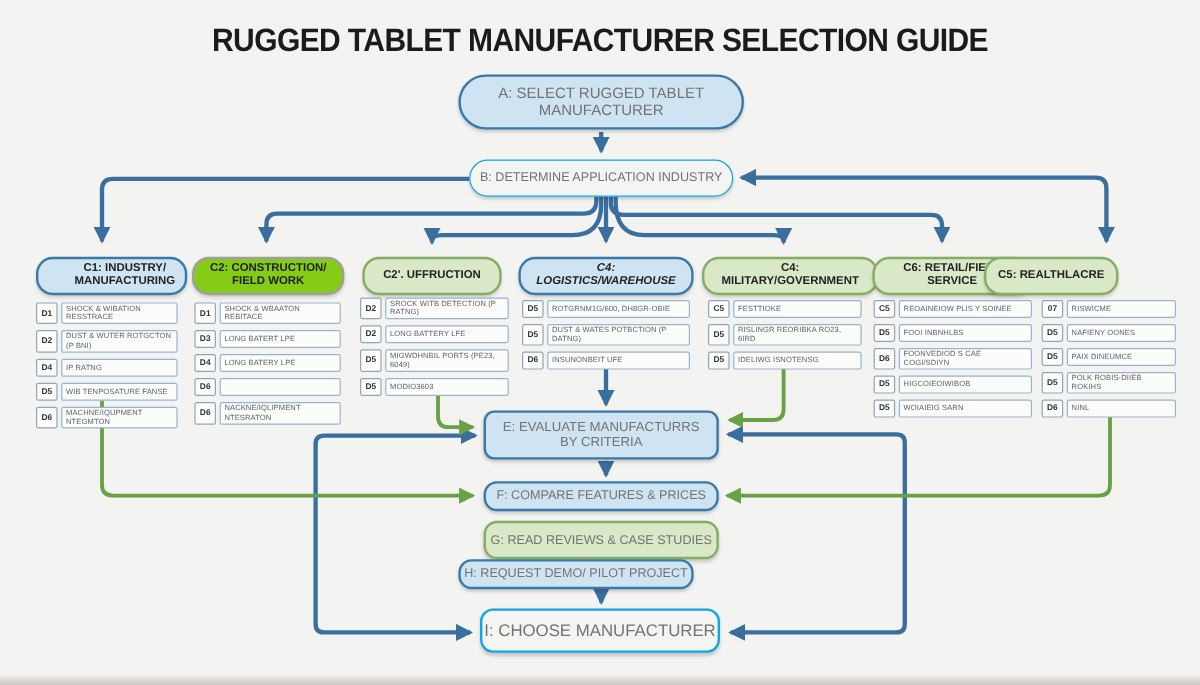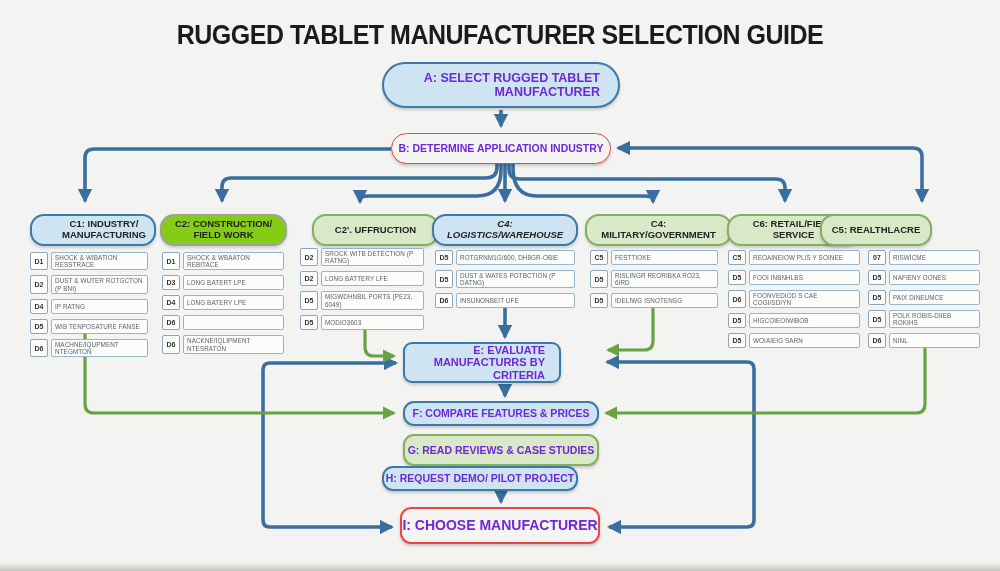--- a/index.html
+++ b/index.html
@@ -5,41 +5,41 @@
   html,body{margin:0;padding:0;background:#e8e8e6;font-family:"Liberation Sans",sans-serif;}
   .stage{position:relative;width:1000px;height:571px;background:#f3f3f1;overflow:hidden;margin:0 auto;}
   .stage::after{content:"";position:absolute;left:0;right:0;bottom:0;height:9px;
     background:linear-gradient(#f3f3f1,#c9c6c0);pointer-events:none;}
   .title{position:absolute;left:0;top:20px;width:100%;text-align:center;
     font-size:25px;font-weight:bold;letter-spacing:-0.5px;color:#1b1b1b;margin:0;
     transform:scaleY(1.08);}
   .wires{position:absolute;left:0;top:0;width:1000px;height:571px;}
 
   .node{position:absolute;display:flex;align-items:center;justify-content:center;
-    text-align:right;font-weight:bold;color:#6d28d9;
+    text-align:center;font-weight:normal;color:#737373;
     box-shadow:0 2px 3px rgba(0,0,0,.18);box-sizing:border-box;line-height:1.15;}
   .blue{background:#cfe4f2;border:2px solid #3b79a8;}
   .green{background:#d9e8c6;border:2px solid #85ad63;}
   .gray{background:#84cc16;border:2px solid #9f9f9d;}
-  .white{background:#f4f4f2;border:2px solid #ef4444;}
+  .white{background:#f4f4f2;border:2px solid #0ea5e9;}
 
   .node-a{left:382px;top:62px;width:238px;height:46px;border-radius:23px;font-size:12.5px;border-width:2.5px;padding:0 18px;}
   .node-b{left:391px;top:133px;width:220px;height:31px;border-radius:16px;font-size:10.5px;border-width:1.5px;}
-  .node-e{left:403px;top:342px;width:158px;height:41px;border-radius:9px;font-size:11px;padding:0 14px;}
+  .node-e{left:403px;top:342px;width:196px;height:41px;border-radius:9px;font-size:11px;padding:0 14px;}
   .node-f{left:403px;top:401px;width:196px;height:25px;border-radius:11px;font-size:10.5px;}
   .node-g{left:403px;top:434px;width:196px;height:32px;border-radius:11px;font-size:10.5px;}
   .node-h{left:382px;top:466px;width:196px;height:25px;border-radius:11px;font-size:10.5px;}
   .node-i{left:400px;top:507px;width:200px;height:37px;border-radius:11px;font-size:14px;}
 
   .cat{position:absolute;top:214px;height:32px;display:flex;align-items:center;justify-content:center;
     text-align:center;font-weight:bold;font-size:9.5px;color:#222;border-radius:14px;
     box-shadow:0 2px 3px rgba(0,0,0,.16);box-sizing:border-box;line-height:1.15;padding:0 6px;}
   .cat-1{left:30px;width:126px;padding-left:28px;}
   .cat-2{left:160px;width:127px;}
-  .cat-3{left:312px;width:127px;}
+  .cat-3{left:302px;width:116px;}
   .cat-4{left:432px;width:146px;font-style:italic;}
   .cat-5{left:585px;width:147px;}
   .cat-6{left:727px;width:133px;}
   .cat-7{left:820px;width:112px;}
 
   .items{position:absolute;display:flex;flex-direction:column;gap:5px;}
   .items-1{left:30px;top:252px;width:118px;}
   .items-2{left:162px;top:252px;width:122px;}
   .items-3{left:300px;top:248px;width:124px;}
   .items-4{left:435px;top:250px;width:140px;}

